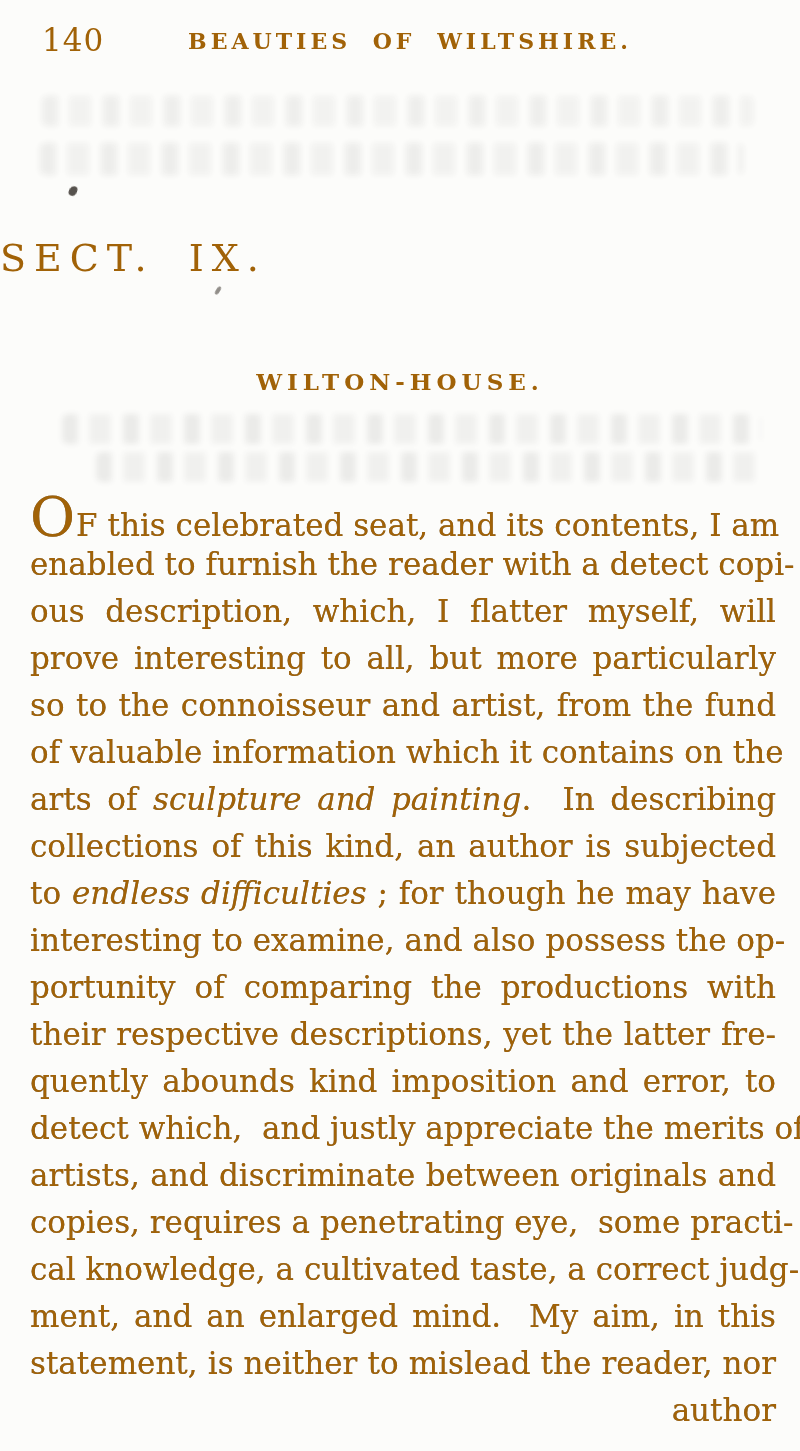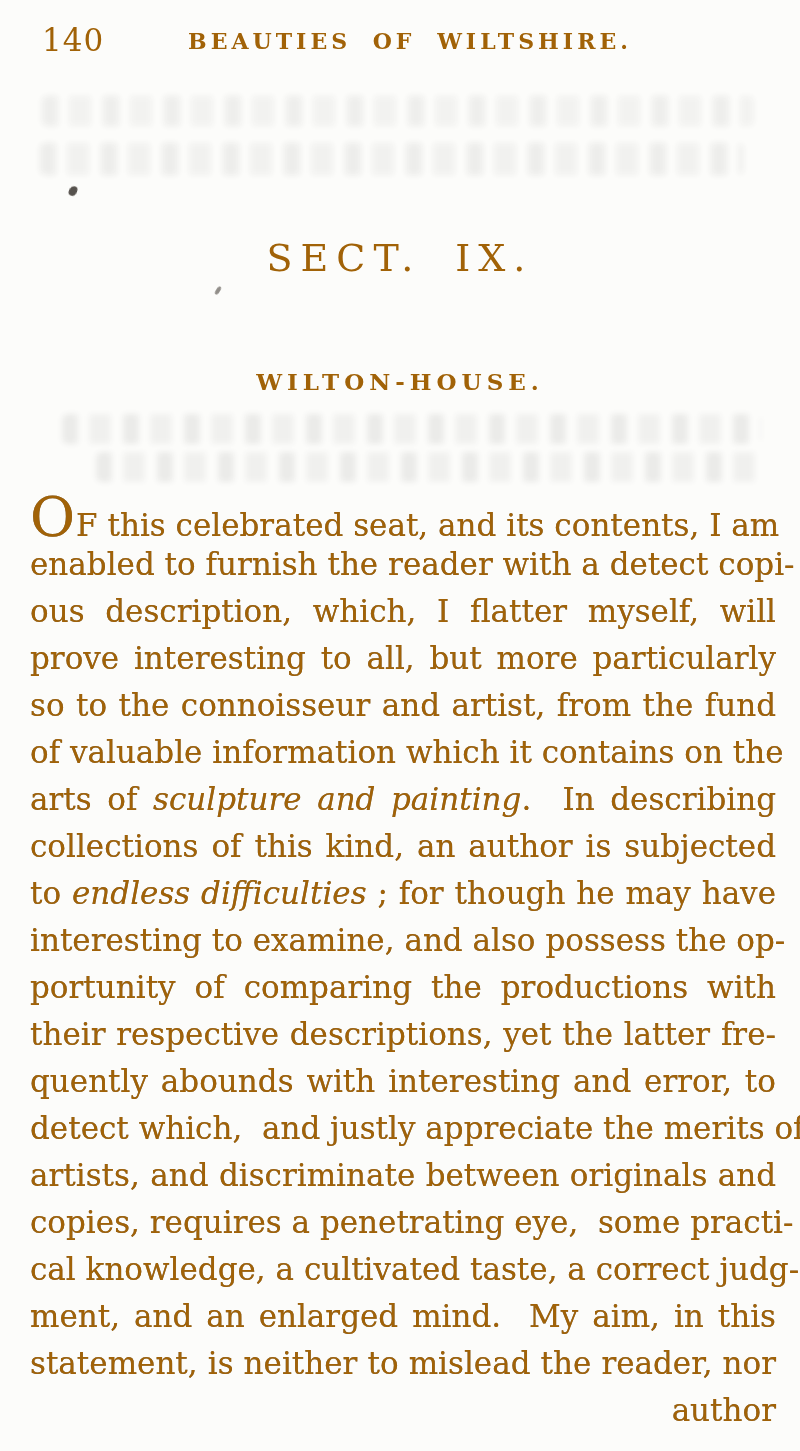--- a/index.html
+++ b/index.html
@@ -20,21 +20,20 @@
   }
   .running-header{
     position:absolute;top:28px;left:0;width:820px;
     text-align:center;
     font-size:22px;font-weight:bold;
     letter-spacing:4px;word-spacing:10px;
   }
   
   .sect-heading{
     position:absolute;top:236px;left:0;width:800px;
-    text-align:center;
     font-size:38px;letter-spacing:8px;word-spacing:14px;
   }
   .chapter-heading{
     position:absolute;top:368px;left:0;width:800px;
     text-align:center;
     font-size:23px;font-weight:bold;
     letter-spacing:5px;
   }
   
   .body-text{
@@ -110,21 +109,21 @@
       <div class="line"><span>ous description, which, I flatter myself, will</span></div>
       <div class="line"><span>prove interesting to all, but more particularly</span></div>
       <div class="line"><span>so to the connoisseur and artist, from the fund</span></div>
       <div class="line"><span>of valuable information which it contains on the</span></div>
       <div class="line"><span>arts of </span><i>sculpture and painting</i><span>.&nbsp; In describing</span></div>
       <div class="line"><span>collections of this kind, an author is subjected</span></div>
       <div class="line"><span>to </span><i>endless difficulties</i><span>&nbsp;; for though he may have</span></div>
       <div class="line"><span>interesting to examine, and also possess the op-</span></div>
       <div class="line"><span>portunity of comparing the productions with</span></div>
       <div class="line"><span>their respective descriptions, yet the latter fre-</span></div>
-      <div class="line"><span>quently abounds with interesting and error, to</span></div>
+      <div class="line"><span>quently abounds kind imposition and error, to</span></div>
       <div class="line"><span>detect which,&nbsp; and justly appreciate the merits of</span></div>
       <div class="line"><span>artists, and discriminate between originals and</span></div>
       <div class="line"><span>copies, requires a penetrating eye,&nbsp; some practi-</span></div>
       <div class="line"><span>cal knowledge, a cultivated taste, a correct judg-</span></div>
       <div class="line"><span>ment, and an enlarged mind.&nbsp; My aim, in this</span></div>
       <div class="line"><span>statement, is neither to mislead the reader, nor</span></div>
       <div class="catchword-line">author</div>
   </div>
 
 </div>

